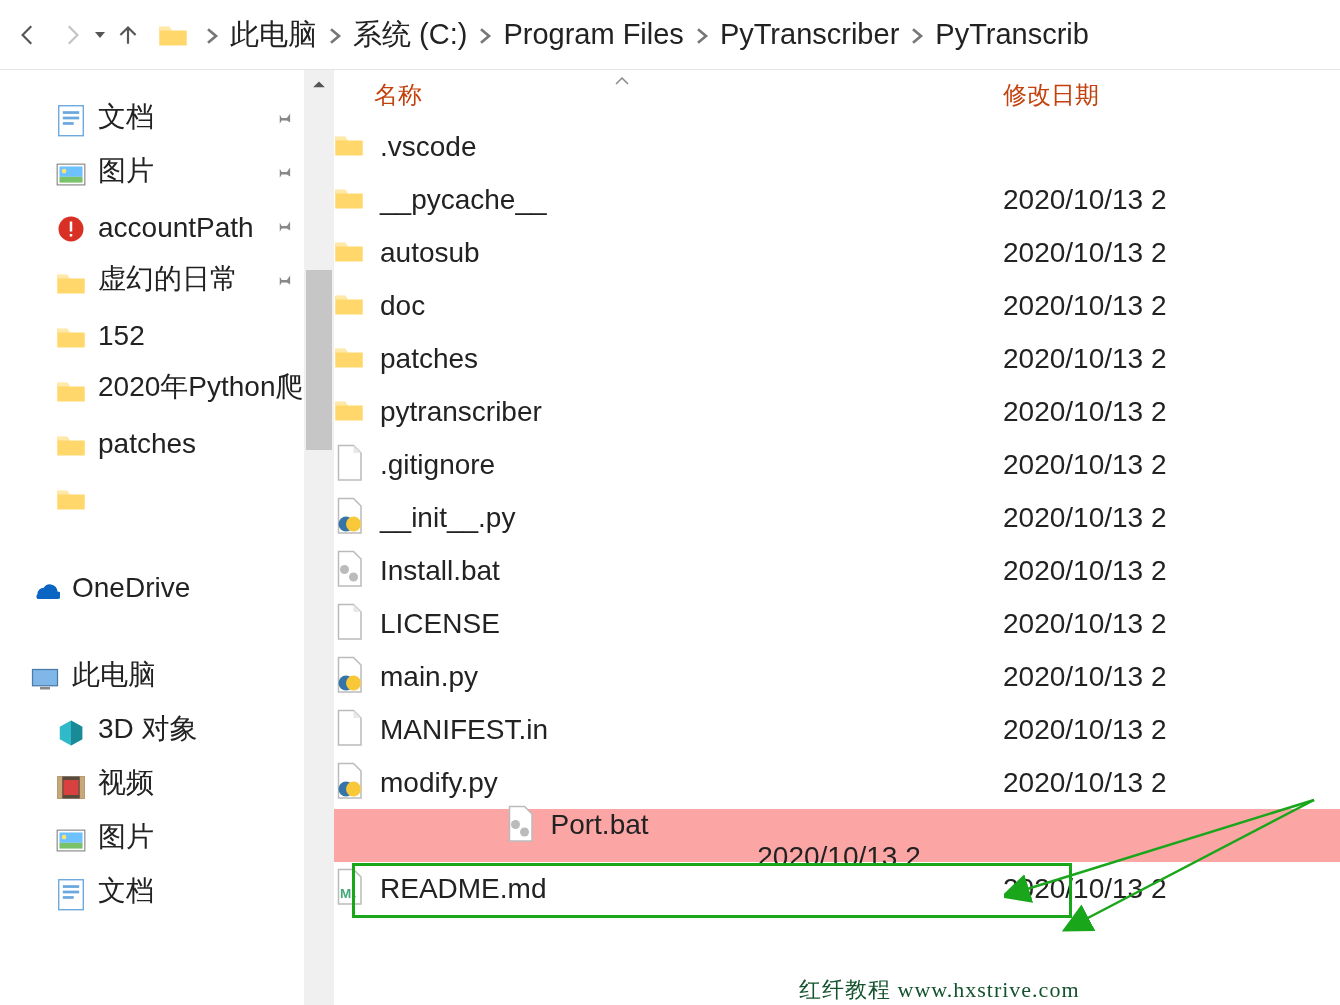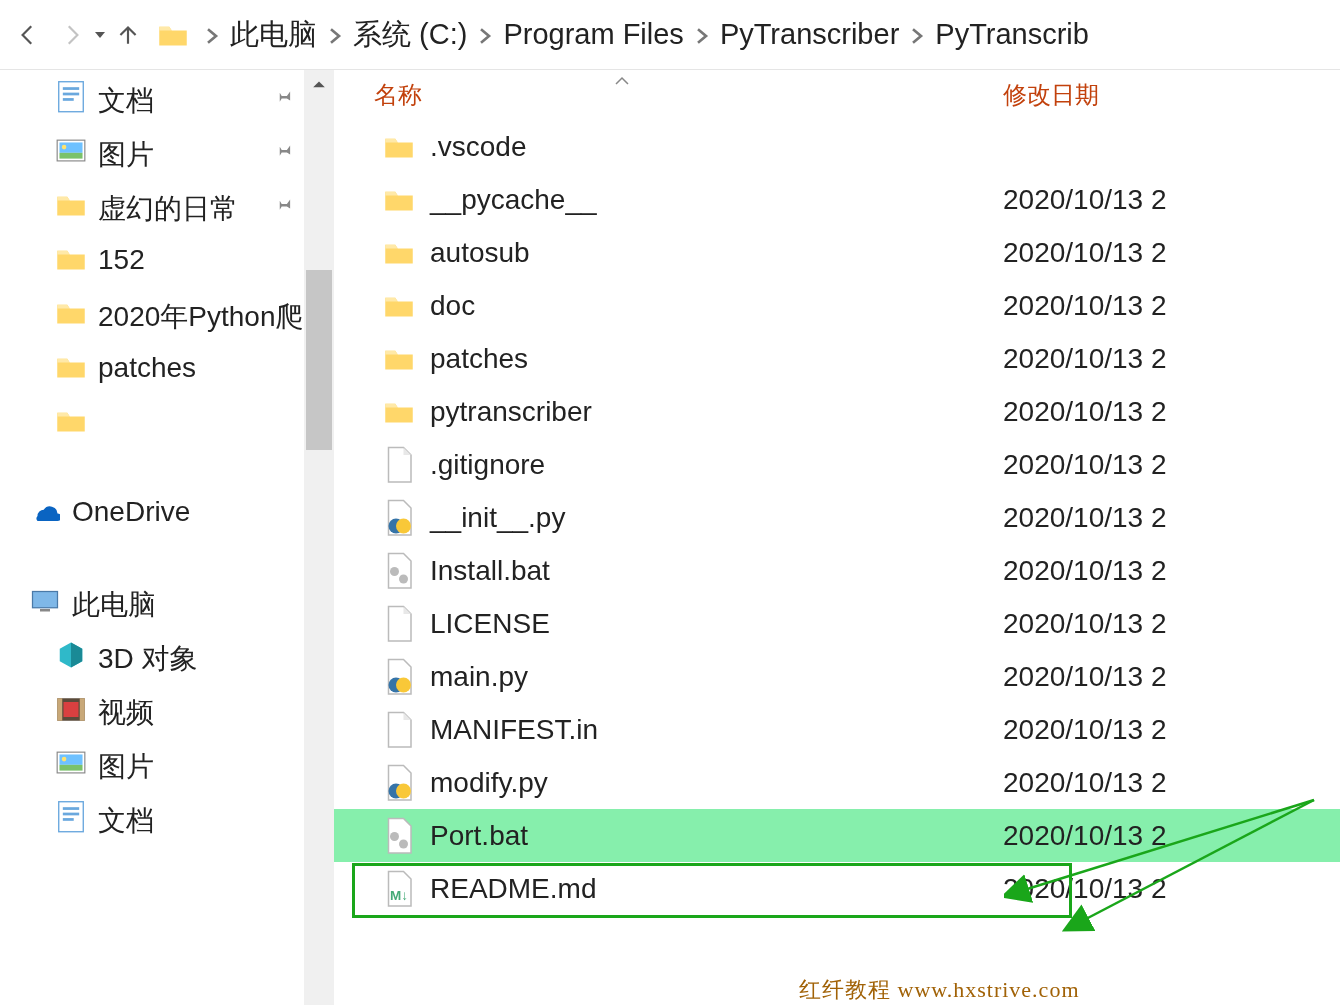--- a/index.html
+++ b/index.html
@@ -14,42 +14,42 @@
   .crumb { display:flex; align-items:center; gap:2px;}
   .crumb-sep { color:#888; margin: 0 6px; }
   .crumb-sep svg{width:16px;height:16px;}
   .folder-ico-sm { width:30px;height:26px; display:inline-block; margin-right:6px;}
 
   .main { display:flex; height: calc(1005px - 70px); }
   .sidebar { width: 334px; overflow:hidden; padding-top: 12px; position:relative;}
   .sb-scroll { position:absolute; right:0; top:0; width:30px; height:100%; background:#f0f0f0;}
   .sb-scroll .arrow-up{ width:30px;height:30px; display:flex;align-items:center;justify-content:center;color:#555;}
   .sb-scroll .thumb{ position:absolute; top:200px; left:2px; width:26px; height:180px; background:#c6c6c6;}
-  .sb-item { display:flex; align-items:flex-start; height:54px; padding-left: 56px; gap:12px; font-size:28px; white-space:nowrap;}
+  .sb-item { display:flex; align-items:flex-end; height:54px; padding-left: 56px; gap:12px; font-size:28px; white-space:nowrap;}
   .sb-spacer{ height:36px;}
   .pin { color:#888; margin-left:auto; margin-right:40px;}
   .pin svg{width:22px;height:22px; transform:rotate(45deg);}
   .ico { width:30px; height:30px; display:flex; align-items:center; justify-content:center; flex-shrink:0;}
 
   .content { flex:1; display:flex; flex-direction:column; position:relative;}
   .col-header { display:flex; align-items:center; height:50px; font-size:24px; color:#c2410c; position:relative;}
   .col-header .sort-caret{ position:absolute; left:280px; top:-6px; color:#888;}
   .col-name{ width:665px; padding-left:40px;}
   .col-date{ flex:1; padding-left:4px;}
   .files { flex:1; overflow:hidden;}
   .file-row { display:flex; align-items:center; height:53px; font-size:28px;}
-  .file-row.selected { background:#86efac; }
-  .file-name-cell{ width:665px; display:flex; align-items:flex-end; padding-left:50px; gap:16px; white-space:nowrap;}
+  .file-row.selected { background:#fca5a5;flex-direction:column; }
+  .file-name-cell{ width:665px; display:flex; align-items:flex-start; gap:16px; white-space:nowrap;}
   .file-date-cell{ flex:1; padding-left:4px; white-space:nowrap;}
   .fico{ width:30px;height:30px; display:flex;align-items:center;justify-content:center; flex-shrink:0;}
 
   .highlight-box{ position:absolute; border:3px solid #1aa61a; pointer-events:none; left:18px; top:793px; width:720px; height:55px;}
   .arrow-svg{ position:absolute; left:670px; top:720px; pointer-events:none;}
 
-  .watermark{ position:absolute; left:465px; top:905px; color:#a16207; font-size:22px; letter-spacing:1px; font-family: serif;}
+  .watermark{ position:absolute; left:465px; top:905px; color:#14532d; font-size:22px; letter-spacing:1px; font-family: serif;}
 </style>
 </head>
 <body>
 
 <div class="toolbar">
   <div class="nav-btn">
     <svg viewBox="0 0 24 24" fill="none" stroke="#555" stroke-width="2">
         <path d="M15 4 L7 12 L15 20"></path>
       </svg>
   </div>
@@ -135,20 +135,33 @@
               <circle cx="7" cy="7" r="2" fill="#ffe36e"></circle>
             </svg>
           </span>
           <span>图片</span>
           <span class="pin"><svg viewBox="0 0 24 24" fill="#888">
               <path d="M14 3l7 7-4 1-4 4 1 4-7-7 4 1 4-4z"></path>
             </svg></span>
         </div>
         <div class="sb-item">
           <span class="ico">
+            <svg viewBox="0 0 24 24">
+              <circle cx="12" cy="12" r="10" fill="#d93025"></circle>
+              <rect x="11" y="6" width="2" height="8" fill="#fff"></rect>
+              <rect x="11" y="16" width="2" height="2" fill="#fff"></rect>
+            </svg>
+          </span>
+          <span>accountPath</span>
+          <span class="pin"><svg viewBox="0 0 24 24" fill="#888">
+              <path d="M14 3l7 7-4 1-4 4 1 4-7-7 4 1 4-4z"></path>
+            </svg></span>
+        </div>
+        <div class="sb-item">
+          <span class="ico">
             <svg viewBox="0 0 24 20">
               <path fill="#ffd76a" d="M1 3h8l2 3h12v12H1z"></path>
               <path fill="#ffe9a8" d="M1 3h8l2 3H1z"></path>
             </svg>
           </span>
           <span>虚幻的日常</span>
           <span class="pin"><svg viewBox="0 0 24 24" fill="#888">
               <path d="M14 3l7 7-4 1-4 4 1 4-7-7 4 1 4-4z"></path>
             </svg></span>
         </div>

